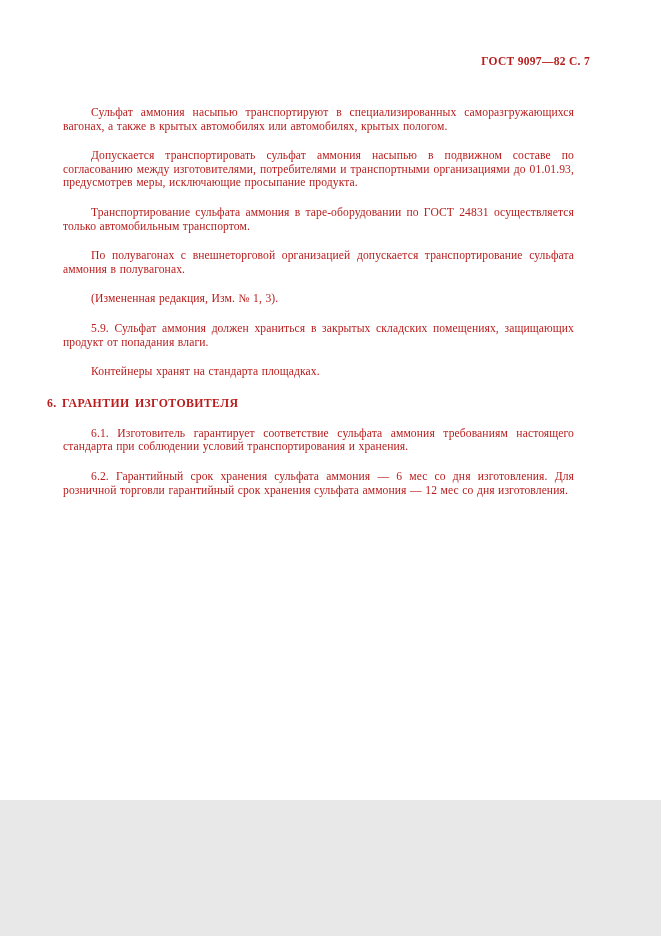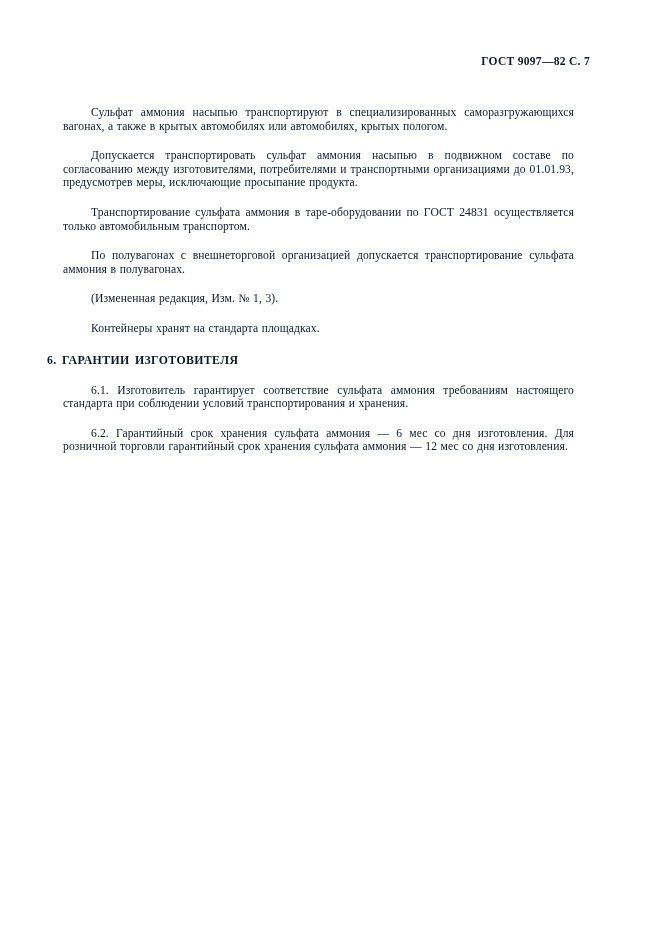--- a/index.html
+++ b/index.html
@@ -4,24 +4,24 @@
 <style>
   html, body {
     margin: 0;
     padding: 0;
     background: #e8e8e8;
     font-family: "Liberation Serif", "DejaVu Serif", serif;
   }
   .page {
     position: relative;
     width: 661px;
-    height: 936px;
+    height: 800px;
     margin: 0 auto;
     background: #ffffff;
-    color: #0f172a;
+    color: #b91c1c;
     box-sizing: border-box;
     overflow: hidden;
   }
   .running-header {
     position: absolute;
     top: 55px;
     right: 71px;
     font-size: 11.5px;
     font-weight: bold;
     letter-spacing: 0.3px;
@@ -61,20 +61,21 @@
   <div class="running-header">ГОСТ 9097—82 С. 7</div>
 
   <div class="content">
 
     <div id="body-paragraphs">
         <p class="para">Сульфат аммония насыпью транспортируют в специализированных саморазгружающихся вагонах, а также в крытых автомобилях или автомобилях, крытых пологом.</p>
         <p class="para">Допускается транспортировать сульфат аммония насыпью в подвижном составе по согласованию между изготовителями, потребителями и транспортными организациями до 01.01.93, предусмотрев меры, исключающие просыпание продукта.</p>
         <p class="para">Транспортирование сульфата аммония в таре-оборудовании по ГОСТ 24831 осуществляется только автомобильным транспортом.</p>
         <p class="para">По полувагонах с внешнеторговой организацией допускается транспортирование сульфата аммония в полувагонах.</p>
         <p class="para bold">(Измененная редакция, Изм. № 1, 3).</p>
+        <p class="para">5.9. Сульфат аммония должен храниться в закрытых складских помещениях, защищающих продукт от попадания влаги.</p>
         <p class="para">Контейнеры хранят на стандарта площадках.</p>
       </div>
 
     <div class="section-heading">6. ГАРАНТИИ ИЗГОТОВИТЕЛЯ</div>
 
     <div id="section-paragraphs">
         <p class="para">6.1. Изготовитель гарантирует соответствие сульфата аммония требованиям настоящего стандарта при соблюдении условий транспортирования и хранения.</p>
         <p class="para">6.2. Гарантийный срок хранения сульфата аммония — 6 мес со дня изготовления. Для розничной торговли гарантийный срок хранения сульфата аммония — 12 мес со дня изготовления.</p>
       </div>
 

